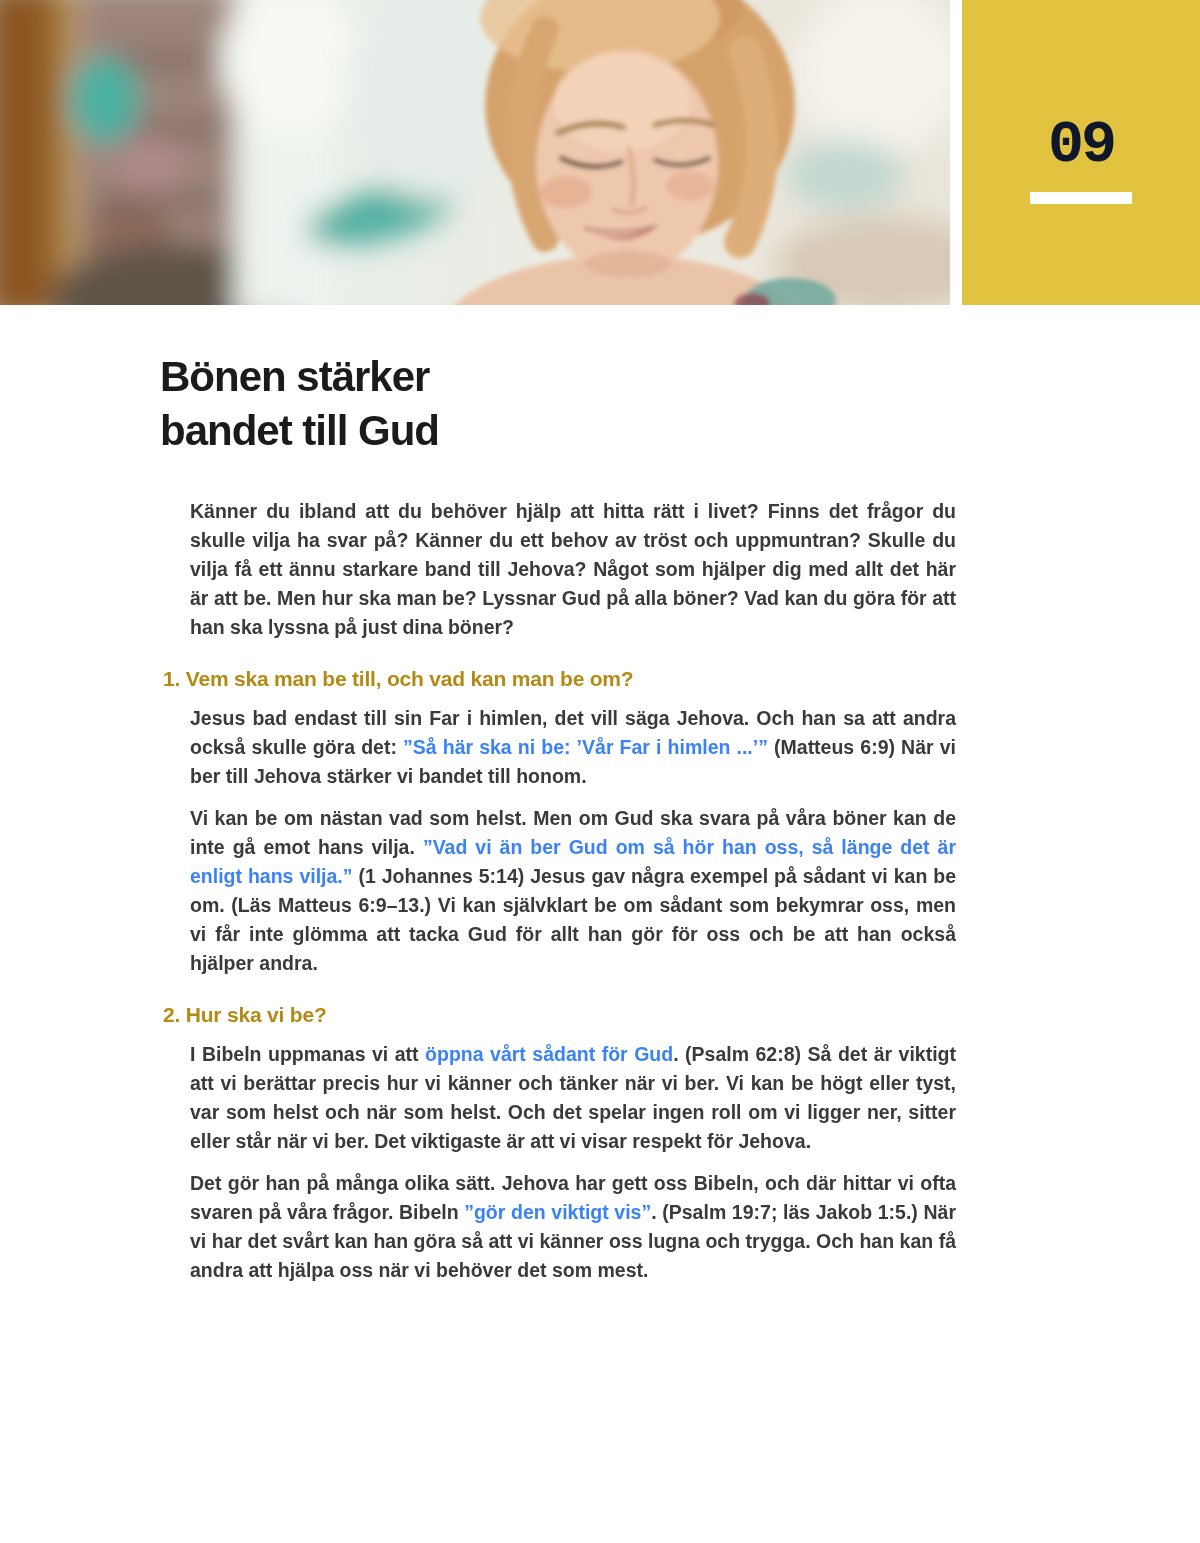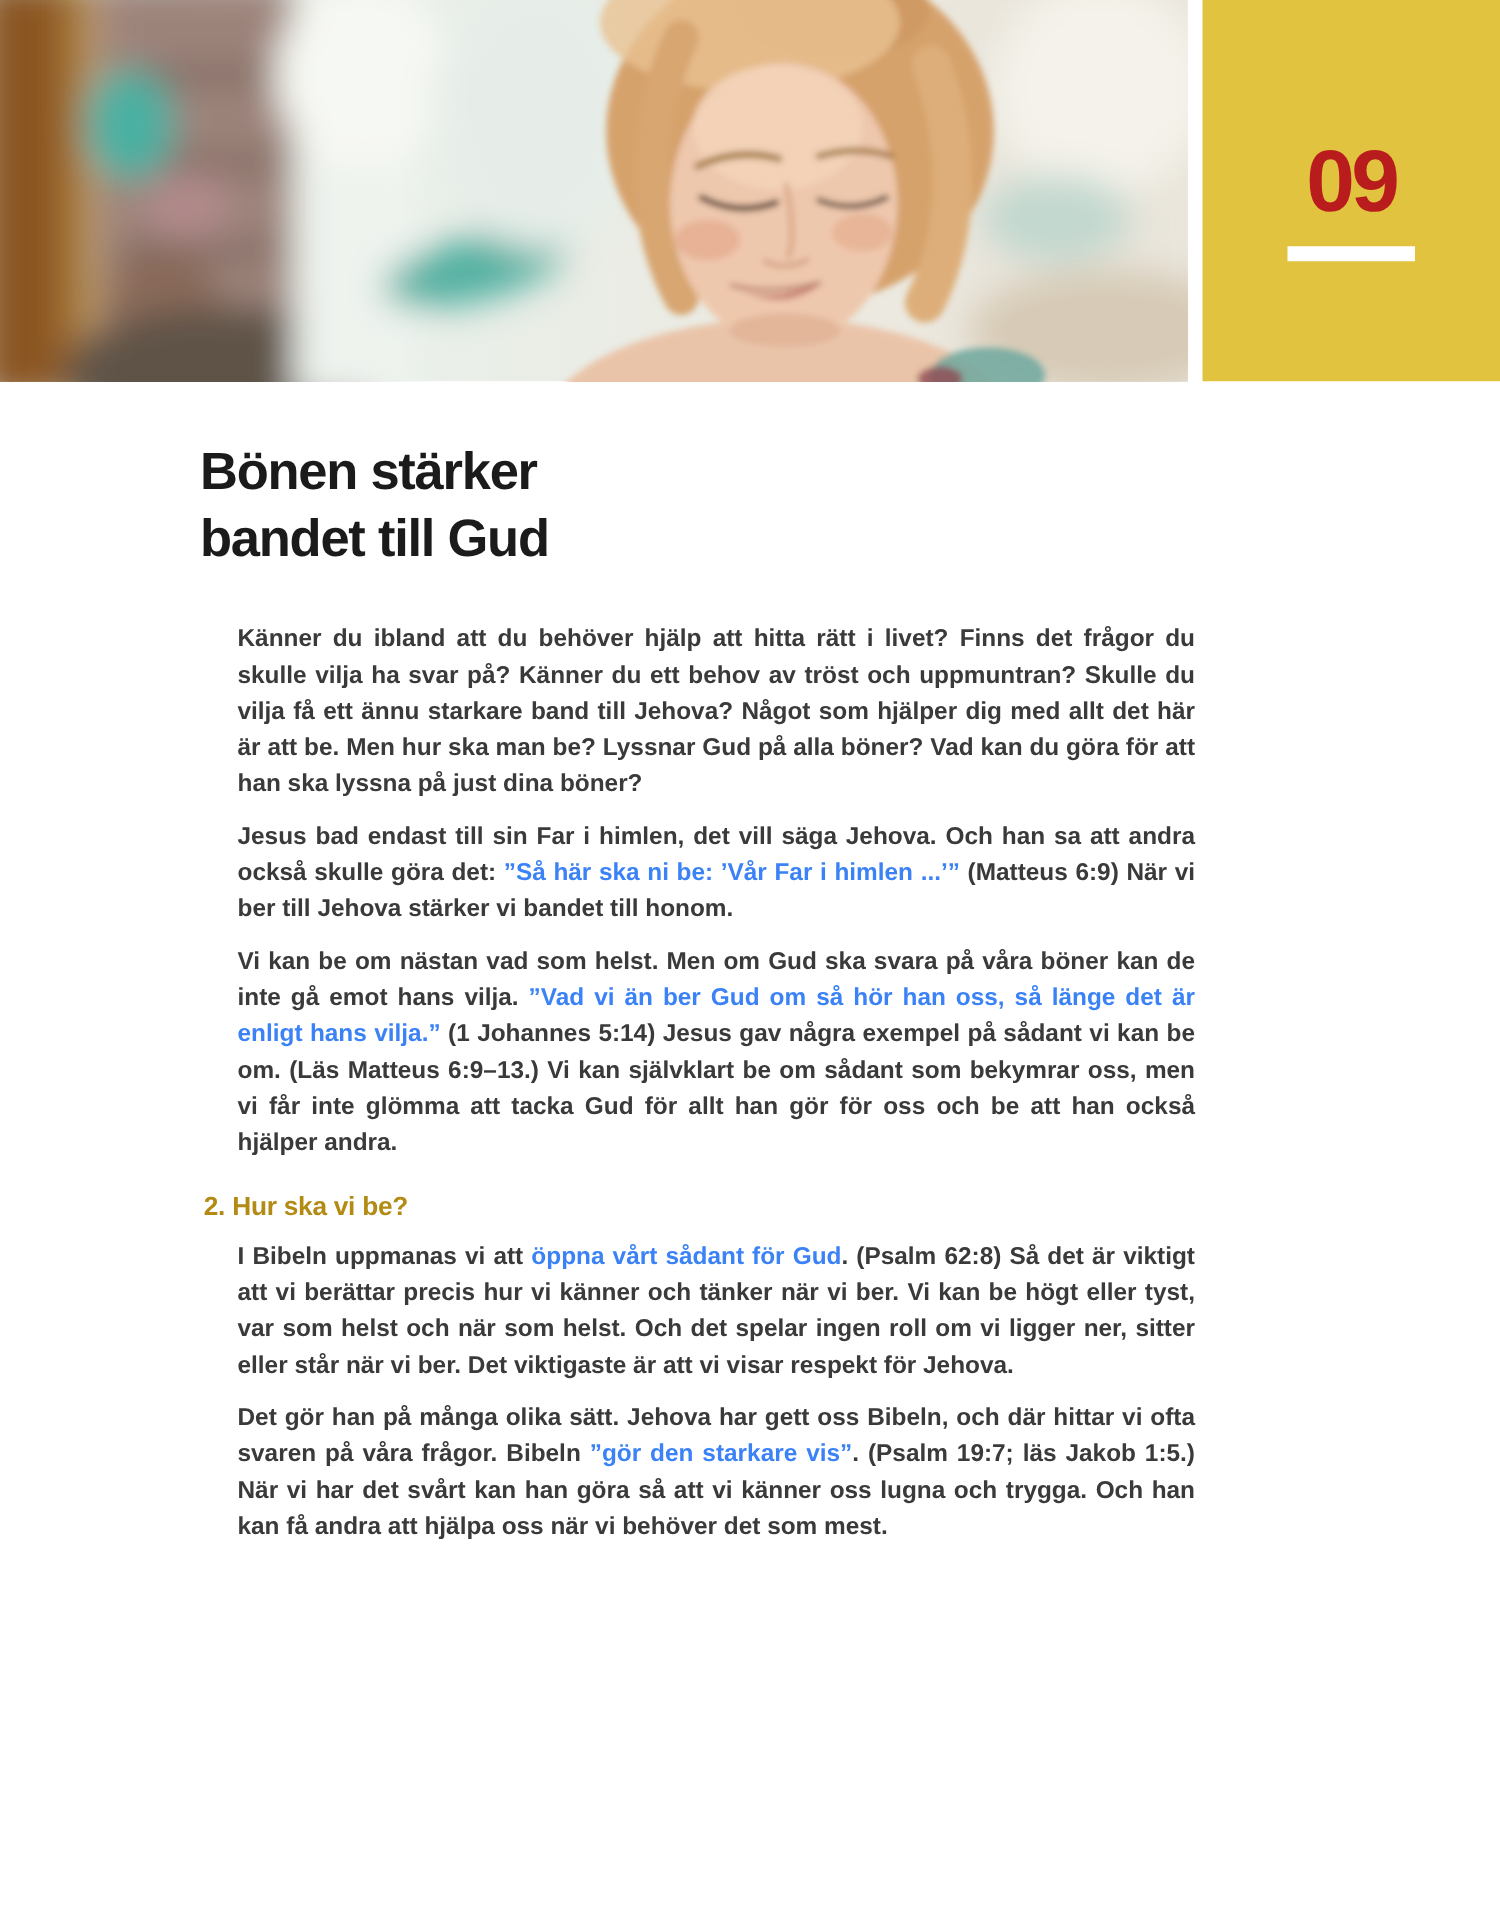--- a/index.html
+++ b/index.html
@@ -27,26 +27,27 @@
     position: absolute;
     left: 962px; top: 0;
     width: 238px; height: 305px;
     background: #e1c33f;
     display: flex;
     flex-direction: column;
     align-items: center;
     justify-content: center;
   }
   .chapter-number {
-    color: #b91c1c;
+    color: #0f172a;
     font-weight: bold;
-    font-size: 70px;
+    font-size: 60px;
     line-height: 1;
     letter-spacing: -3px;
     margin-top: 14px;
+    font-family: Liberation Mono, monospace;
   }
   .chapter-underline {
     width: 102px;
     height: 12px;
     background: #ffffff;
     margin-top: 17px;
   }
 
   
   .page-title {
@@ -162,22 +163,23 @@
   <div class="chapter-badge">
     <div class="chapter-number">09</div>
     <div class="chapter-underline"></div>
   </div>
 
   <h1 class="page-title"><span>Bönen stärker</span><br><span>bandet till Gud</span></h1>
 
   <div class="content">
     <p>Känner du ibland att du behöver hjälp att hitta rätt i livet? Finns det frågor du skulle vilja ha svar på? Känner du ett behov av tröst och uppmuntran? Skulle du vilja få ett ännu starkare band till Jehova? Något som hjälper dig med allt det här är att be. Men hur ska man be? Lyssnar Gud på alla böner? Vad kan du göra för att han ska lyssna på just dina böner?</p>
 
+    <h2 class="section-heading">1. Vem ska man be till, och vad kan man be om?</h2>
     <p>Jesus bad endast till sin Far i himlen, det vill säga Jehova. Och han sa att andra också skulle göra det: <b>”Så här ska ni be: ’Vår Far i himlen ...’”</b> (Matteus 6:9) När vi ber till Jehova stärker vi bandet till honom.</p>
     <p>Vi kan be om nästan vad som helst. Men om Gud ska svara på våra böner kan de inte gå emot hans vilja. <b>”Vad vi än ber Gud om så hör han oss, så länge det är enligt hans vilja.”</b> (1 Johannes 5:14) Jesus gav några exempel på sådant vi kan be om. (Läs Matteus 6:9–13.) Vi kan självklart be om sådant som bekymrar oss, men vi får inte glömma att tacka Gud för allt han gör för oss och be att han också hjälper andra.</p>
 
     <h2 class="section-heading">2. Hur ska vi be?</h2>
     <p>I Bibeln uppmanas vi att <b>öppna vårt sådant för Gud</b>. (Psalm 62:8) Så det är viktigt att vi berättar precis hur vi känner och tänker när vi ber. Vi kan be högt eller tyst, var som helst och när som helst. Och det spelar ingen roll om vi ligger ner, sitter eller står när vi ber. Det viktigaste är att vi visar respekt för Jehova.</p>
 
-    <p>Det gör han på många olika sätt. Jehova har gett oss Bibeln, och där hittar vi ofta svaren på våra frågor. Bibeln <b>”gör den starkare vis”</b>. (Psalm 19:7; läs Jakob 1:5.) När vi har det svårt kan han göra så att vi känner oss lugna och trygga. Och han kan få andra att hjälpa oss när vi behöver det som mest.</p>
+    <p>Det gör han på många olika sätt. Jehova har gett oss Bibeln, och där hittar vi ofta svaren på våra frågor. Bibeln <b>”gör den viktigt vis”</b>. (Psalm 19:7; läs Jakob 1:5.) När vi har det svårt kan han göra så att vi känner oss lugna och trygga. Och han kan få andra att hjälpa oss när vi behöver det som mest.</p>
   </div>
 
 </div>
 
 </body></html>

